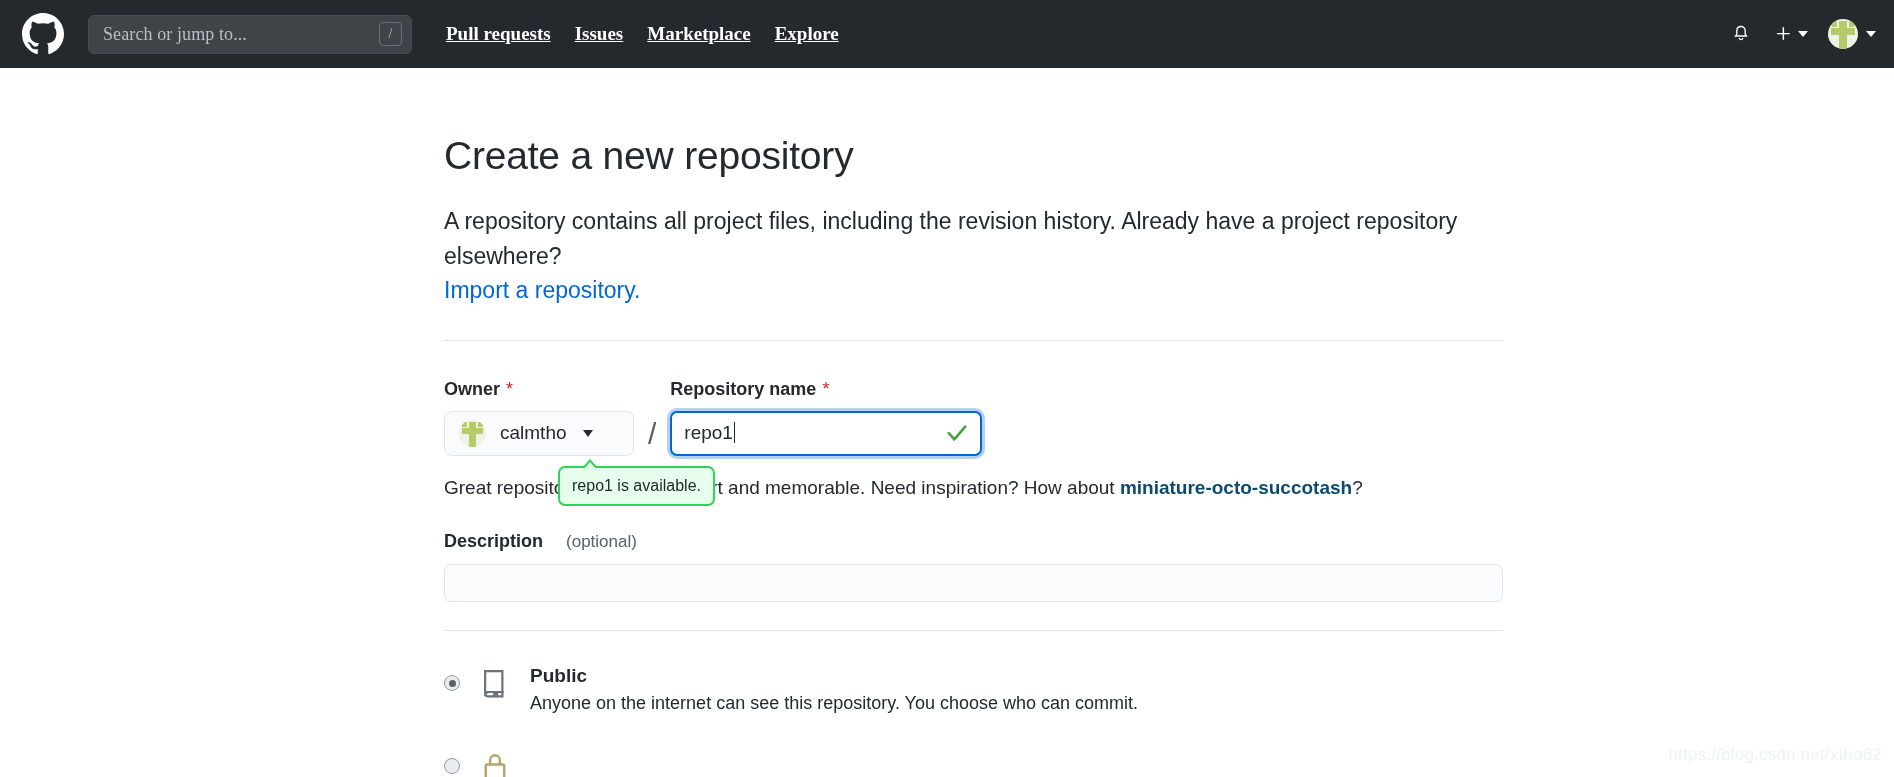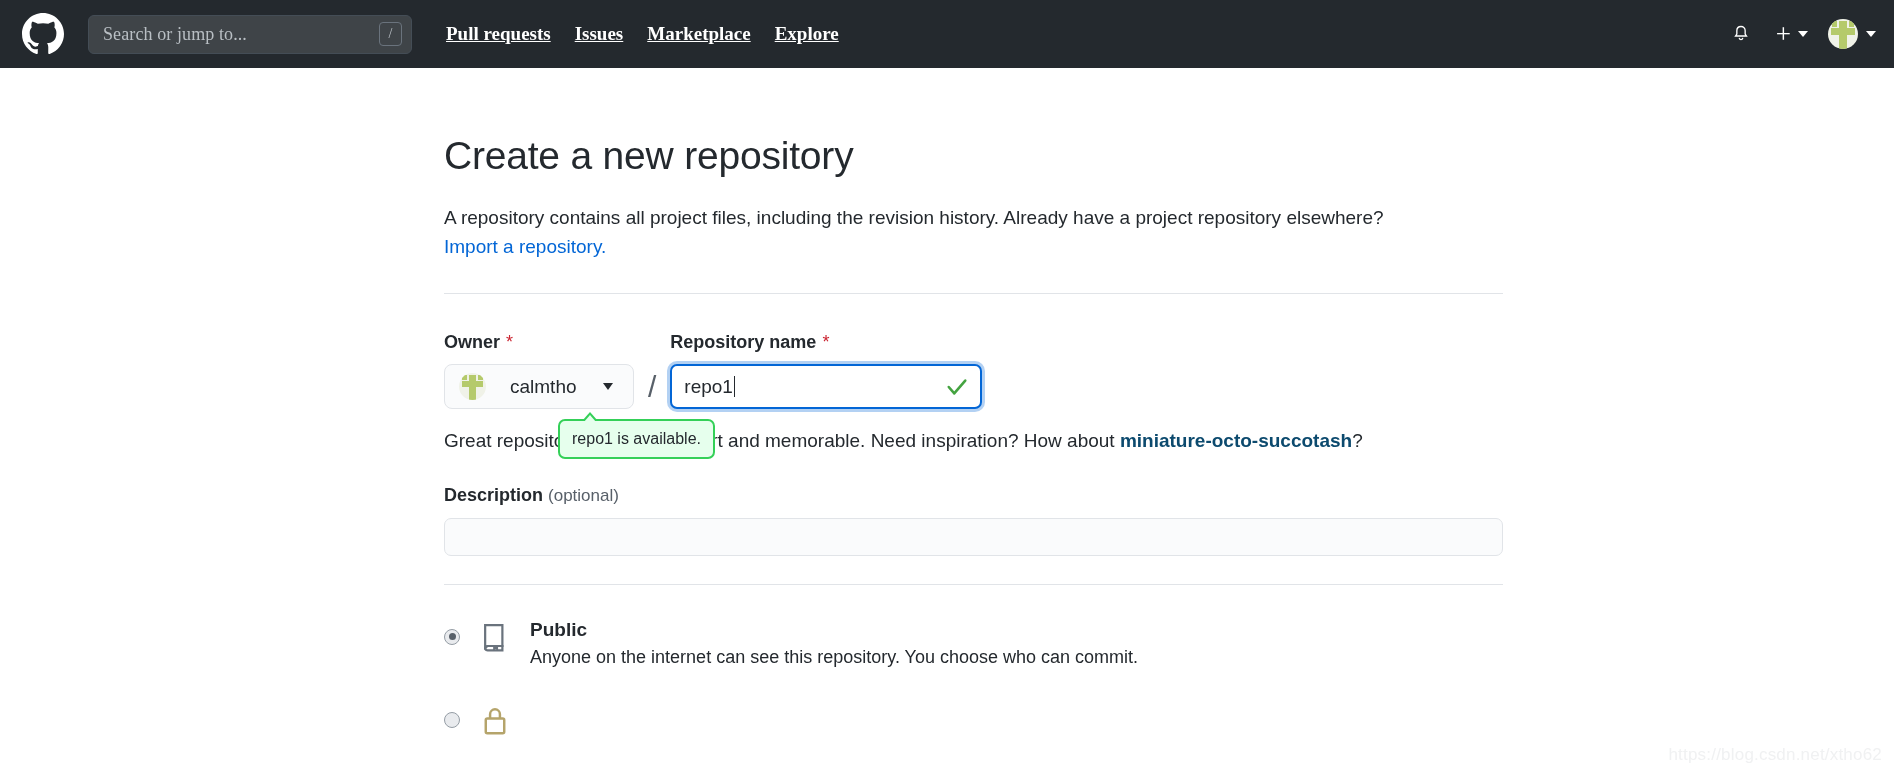--- a/index.html
+++ b/index.html
@@ -96,21 +96,21 @@
   .page-title {
     margin-top: 67px;
     font-size: 39px;
     font-weight: 300;
     color: #24292e;
     letter-spacing: -0.2px;
     line-height: 1.1;
   }
   .page-desc {
     margin-top: 14px;
-    font-size: 19px;
+    font-size: 23px;
     color: #24292e;
     line-height: 1.5;
   }
   .link {
     color: #0366d6;
     text-decoration: none;
   }
   .divider {
     margin-top: 32px;
     height: 1px;
@@ -128,21 +128,21 @@
   }
   .req-star { color: #cb2431; font-size: 18px; font-weight: normal; }
 
   .owner-select {
     width: 190px; height: 45px;
     background: #fafbfc;
     border: 1px solid #e1e4e8;
     border-radius: 8px;
     display: flex; align-items: center;
     padding: 0 14px;
-    gap: 24px;
+    gap: 14px;
   }
   .owner-avatar {
     width: 27px; height: 27px; border-radius: 50%;
     background: #f0f2e8; position: relative; overflow: hidden; flex: none;
   }
   .owner-avatar .a1 { position:absolute; background:#b5ca6b; }
   .owner-name { font-size: 19px; color: #24292e; }
   .owner-caret {
     width: 0; height: 0;
     border-left: 5px solid transparent;
@@ -222,21 +222,21 @@
     border-left: 6px solid transparent;
     border-right: 6px solid transparent;
     border-bottom: 7px solid #e6ffed;
   }
 
   
   .desc-block { margin-top: 30px; }
   .desc-label {
     font-size: 18px; font-weight: bold; color: #24292e;
   }
-  .desc-optional { font-weight: normal; color: #586069; font-size: 17px; }
+  .desc-optional { font-weight: normal; color: #586069; font-size: 17px; margin-left: 18px; }
   .desc-input {
     margin-top: 12px;
     width: 1059px; height: 38px;
     background: #fafbfc;
     border: 1px solid #e1e4e8;
     border-radius: 7px;
   }
   .divider2 {
     margin-top: 28px;
     height: 1px;

